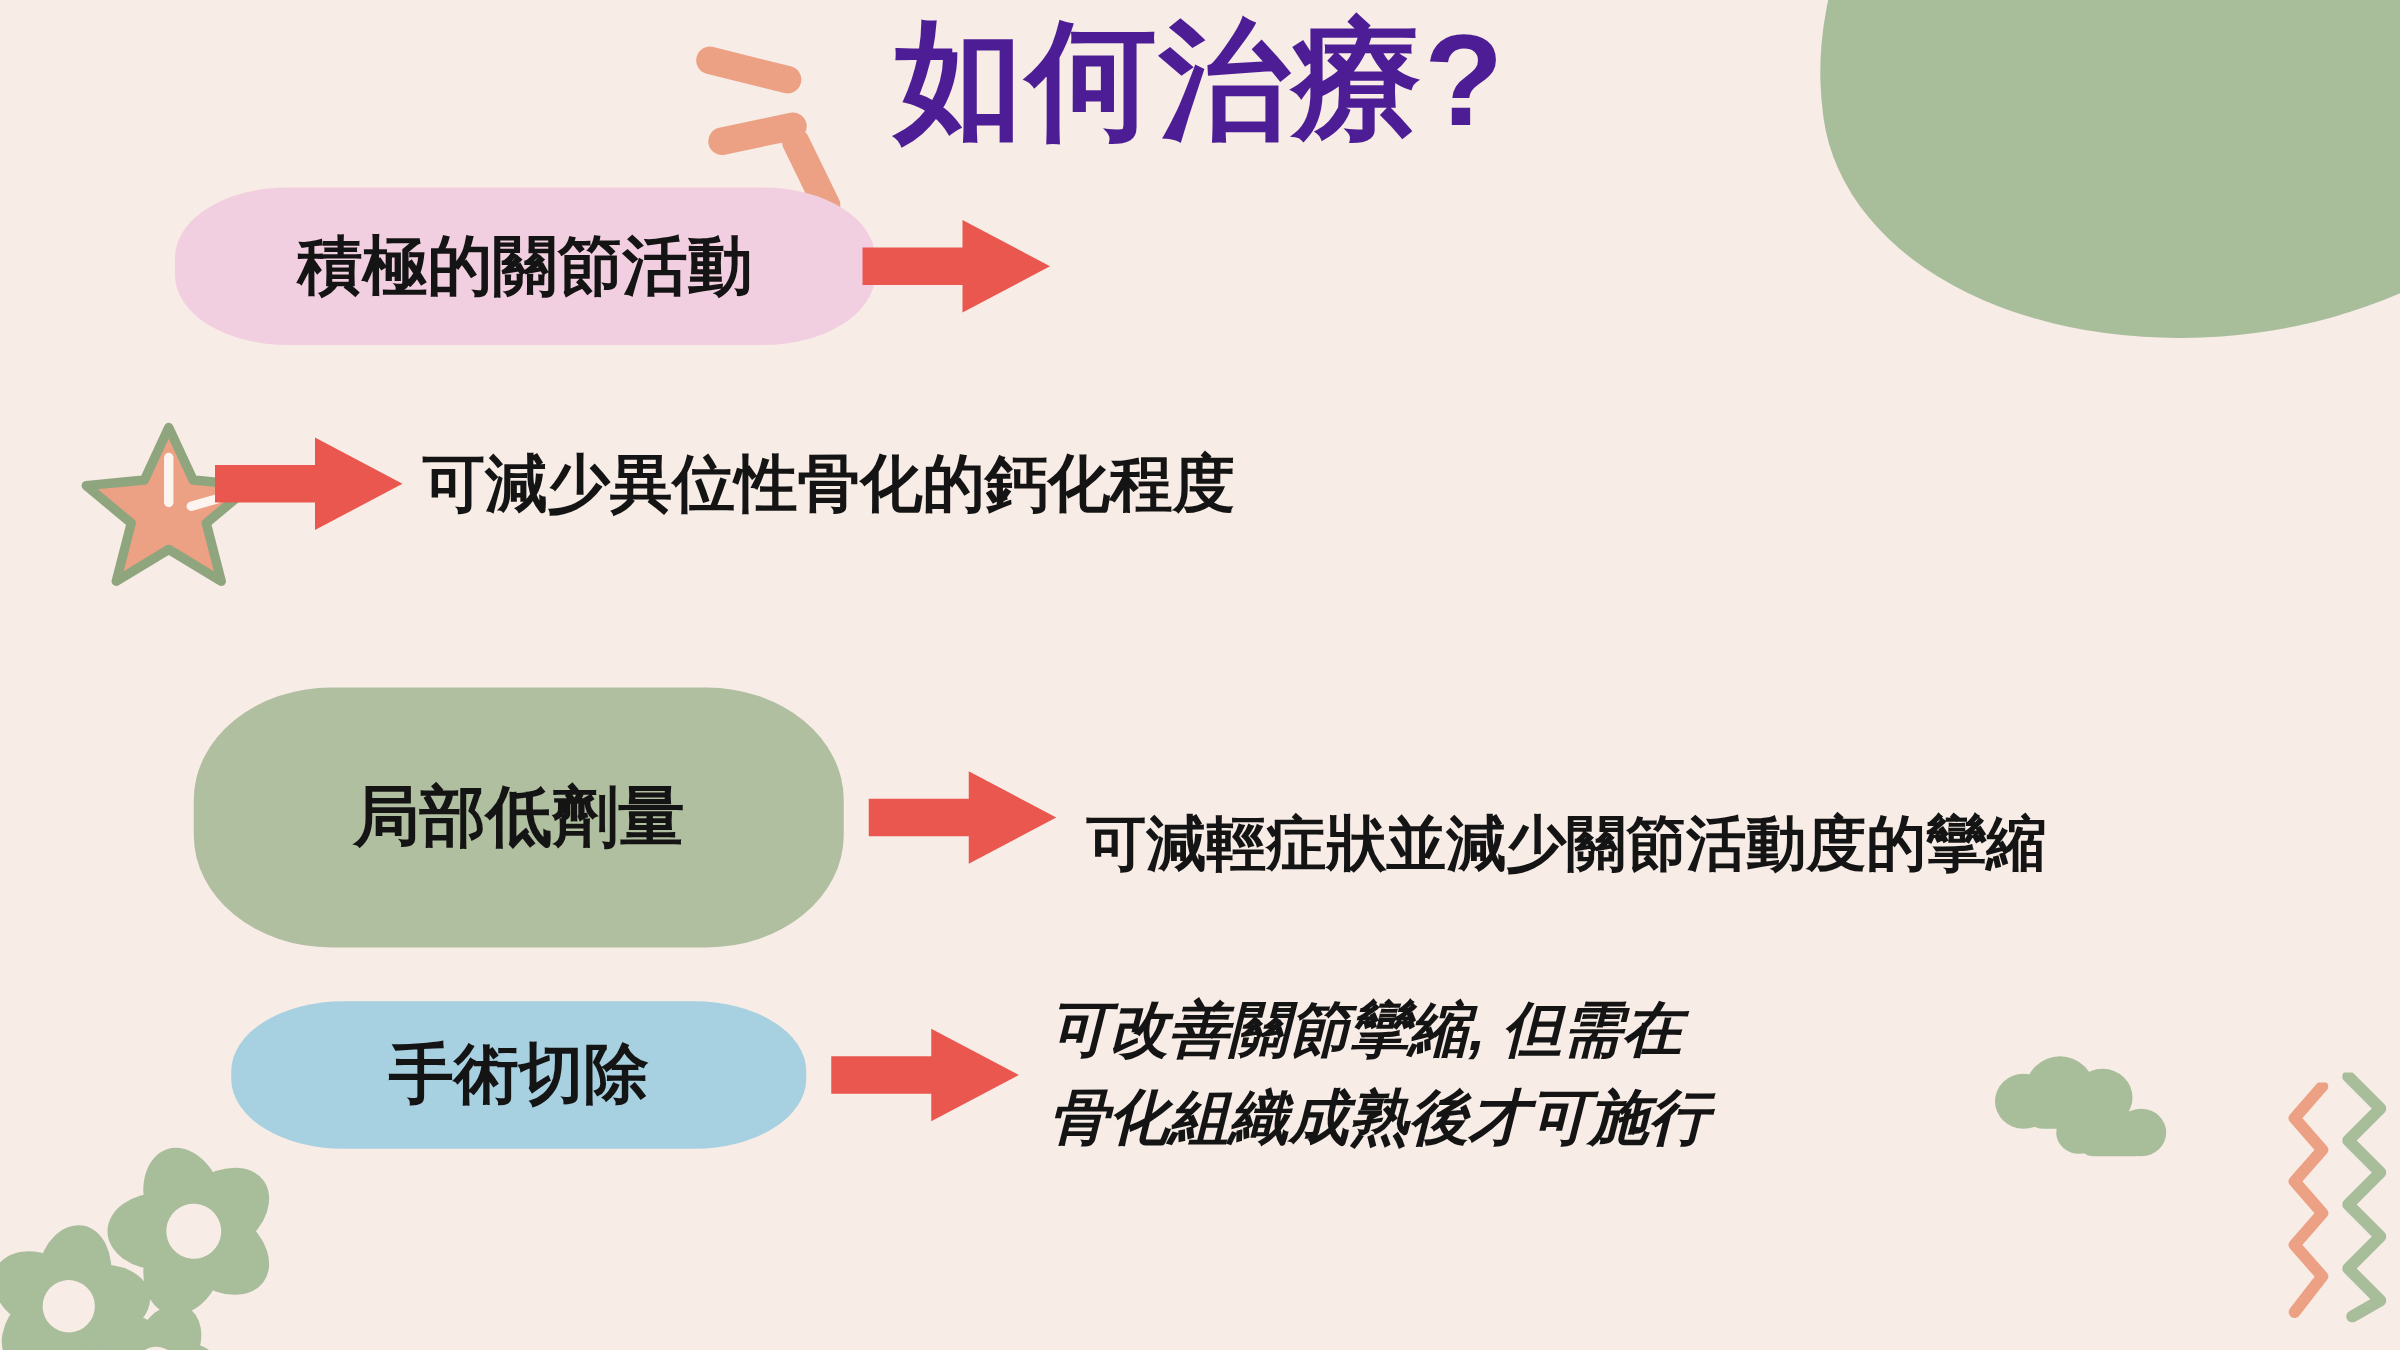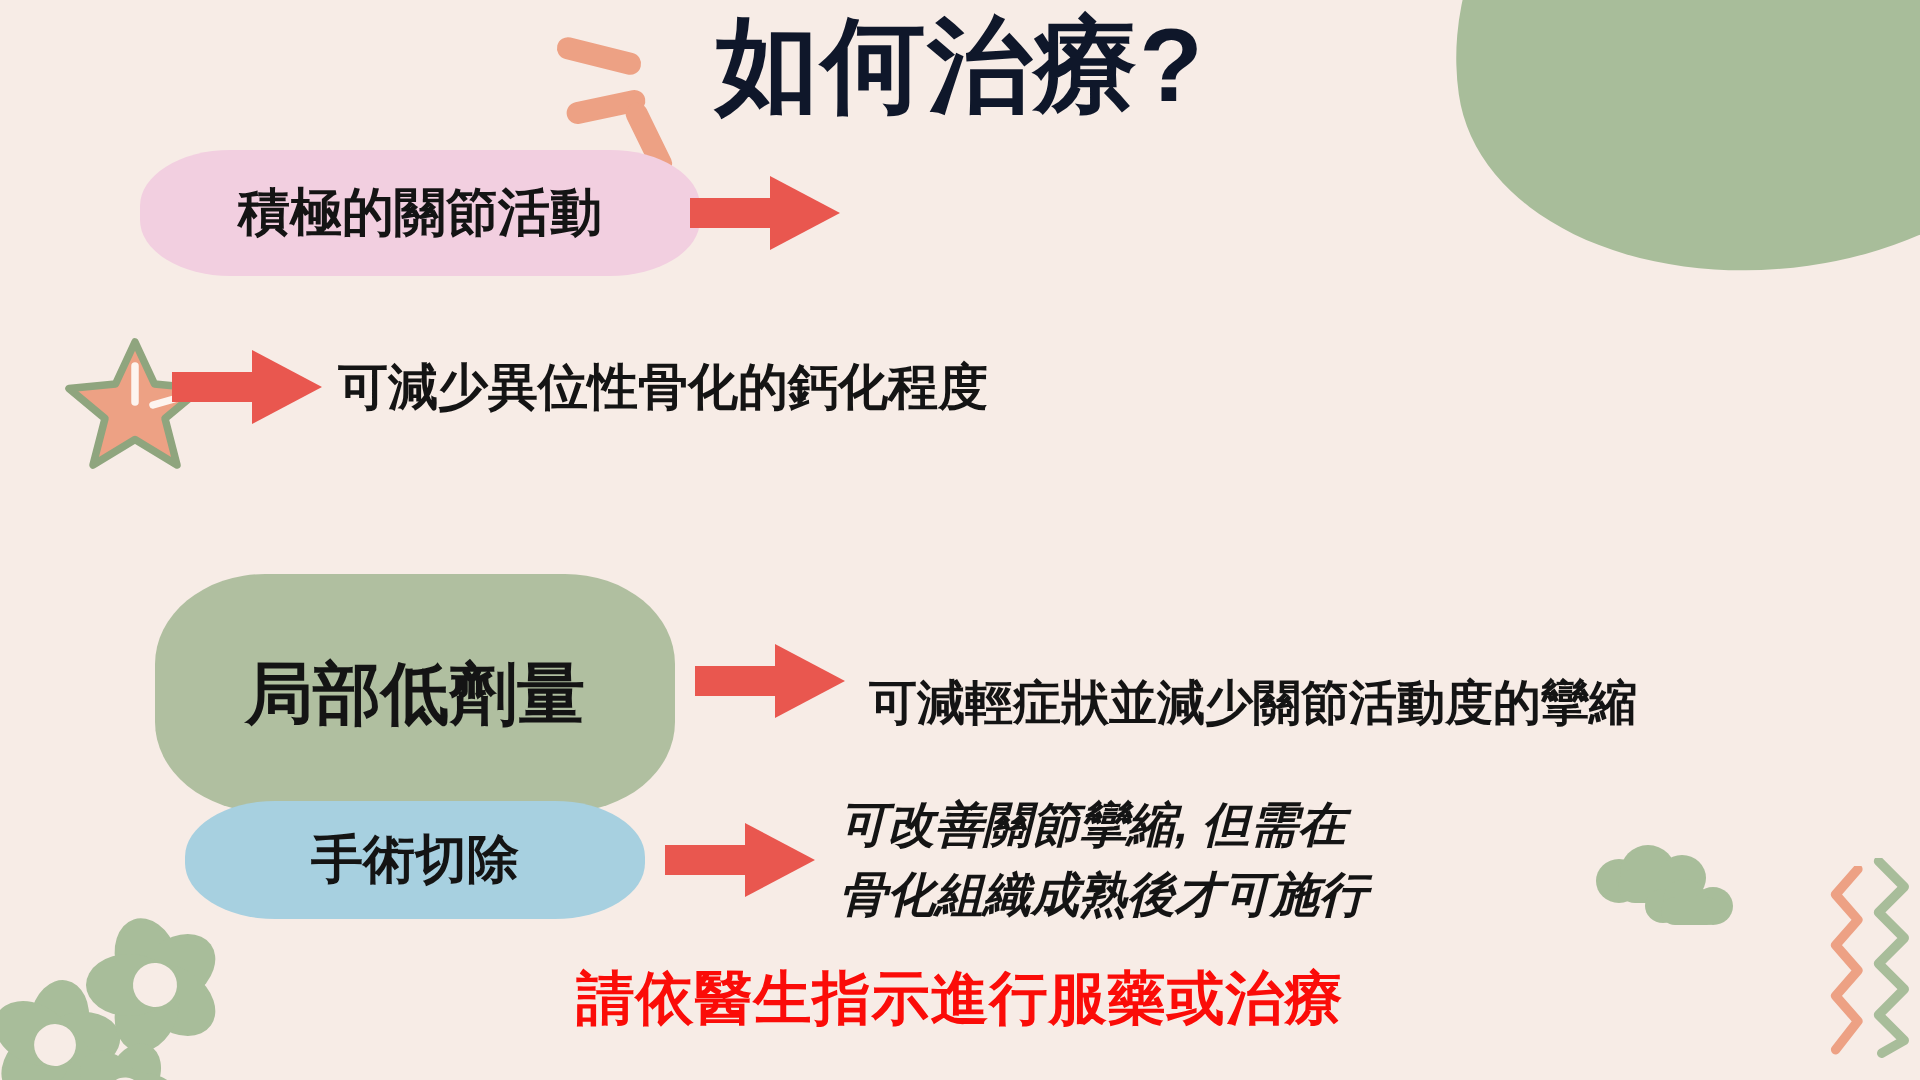--- a/index.html
+++ b/index.html
@@ -44,21 +44,21 @@
   .cloud{position:absolute;}
   .cloud b{position:absolute;background:#a8bd9a;border-radius:50%;display:block;}
 
   .zig{position:absolute;}
 
   .stroke{position:absolute;background:#eda184;border-radius:20px;}
 
   
   .title{
     position:absolute;left:0;right:0;top:6px;text-align:center;
-    color:#0f172a;font-size:104px;line-height:1.15;font-weight:700;
+    color:#4c1d95;font-size:104px;line-height:1.15;font-weight:700;
     letter-spacing:2px;
   }
 
   
   .rows{position:absolute;left:0;top:150px;width:1920px;}
   .row{position:absolute;display:flex;align-items:center;}
 
   .pill{
     display:flex;align-items:center;justify-content:center;
     color:#141414;font-weight:700;text-align:center;
@@ -169,21 +169,21 @@
 
     <div class="row" style="left:180px;top:200px;">
       <div class="arrow" style="margin-left:-8px;">
         <div class="shaft"></div>
           <div class="head"></div>
       </div>
       <div class="desc" style="font-size:50px;margin-left:16px;">可減少異位性骨化的鈣化程度</div>
     </div>
 
     <div class="row" style="left:155px;top:400px;">
-      <div class="pill two-line" style="background:#b0bfa0;width:520px;height:238px;font-size:68px;border-radius:110px/90px;margin-top:24px;">
+      <div class="pill two-line" style="background:#b0bfa0;width:520px;height:208px;font-size:53px;border-radius:110px/90px;">
         <span>局部低劑量</span>
       </div>
       <div class="arrow" style="margin-left:20px;">
         <div class="shaft"></div>
           <div class="head"></div>
       </div>
       <div class="desc" style="font-size:48px;margin-left:24px;margin-top:44px;">可減輕症狀並減少關節活動度的攣縮</div>
     </div>
 
     <div class="row" style="left:185px;top:640px;">
@@ -193,15 +193,14 @@
       <div class="arrow" style="margin-left:20px;">
         <div class="shaft"></div>
           <div class="head"></div>
       </div>
       <div class="desc" style="font-size:48px;margin-left:24px;font-style:italic;">可改善關節攣縮, 但需在
 骨化組織成熟後才可施行</div>
     </div>
 
   </div>
 
-  <div class="warning">請依醫生指示進行服藥或治療</div>
 
 </div>
 
 </body></html>

